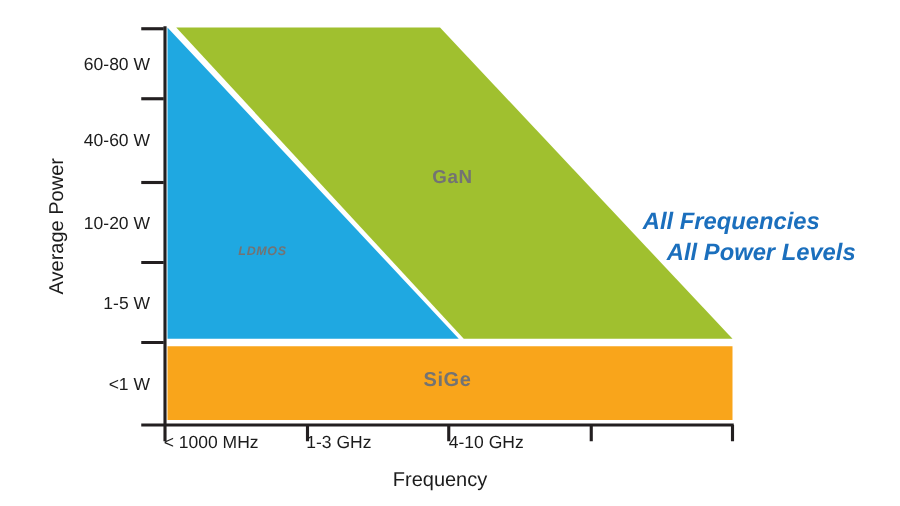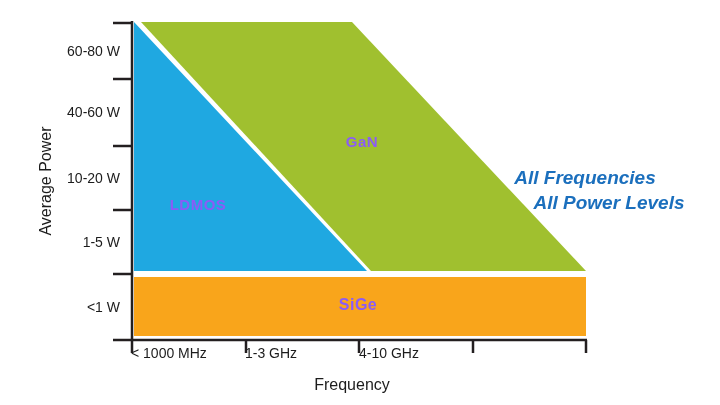--- a/index.html
+++ b/index.html
@@ -20,24 +20,24 @@
     width:114px;text-align:left;
     font-size:14px;line-height:18px;top:344px;
   }
   .axis-title{font-size:16px;color:#1c1c1c;}
   .ylabel{
     left:46px;top:181px;
     transform:translate(-50%,-50%) rotate(-90deg);
   }
   .xlabel{left:352px;top:376px;transform:translateX(-50%);}
   .region-label{
-    color:#8b5cf6;font-weight:bold;
+    color:#737373;font-weight:bold;
     transform:translateX(-50%);letter-spacing:.5px;
   }
-  .region-ldmos-label{left:198px;top:196px;font-size:15px;}
+  .region-ldmos-label{left:210px;top:196px;font-size:10px;font-style:italic;}
   .region-gan-label{left:362px;top:133px;font-size:15px;}
   .region-sige-label{left:358px;top:296px;font-size:16px;}
   .annot{
     color:#1b6fbd;font-weight:bold;font-style:italic;
     font-size:19px;transform:translateX(-50%);margin-top:46px;
   }
   .annot-line1{left:585px;top:121px;}
   .annot-line2{left:609px;top:146px;}
 </style>
 </head>

